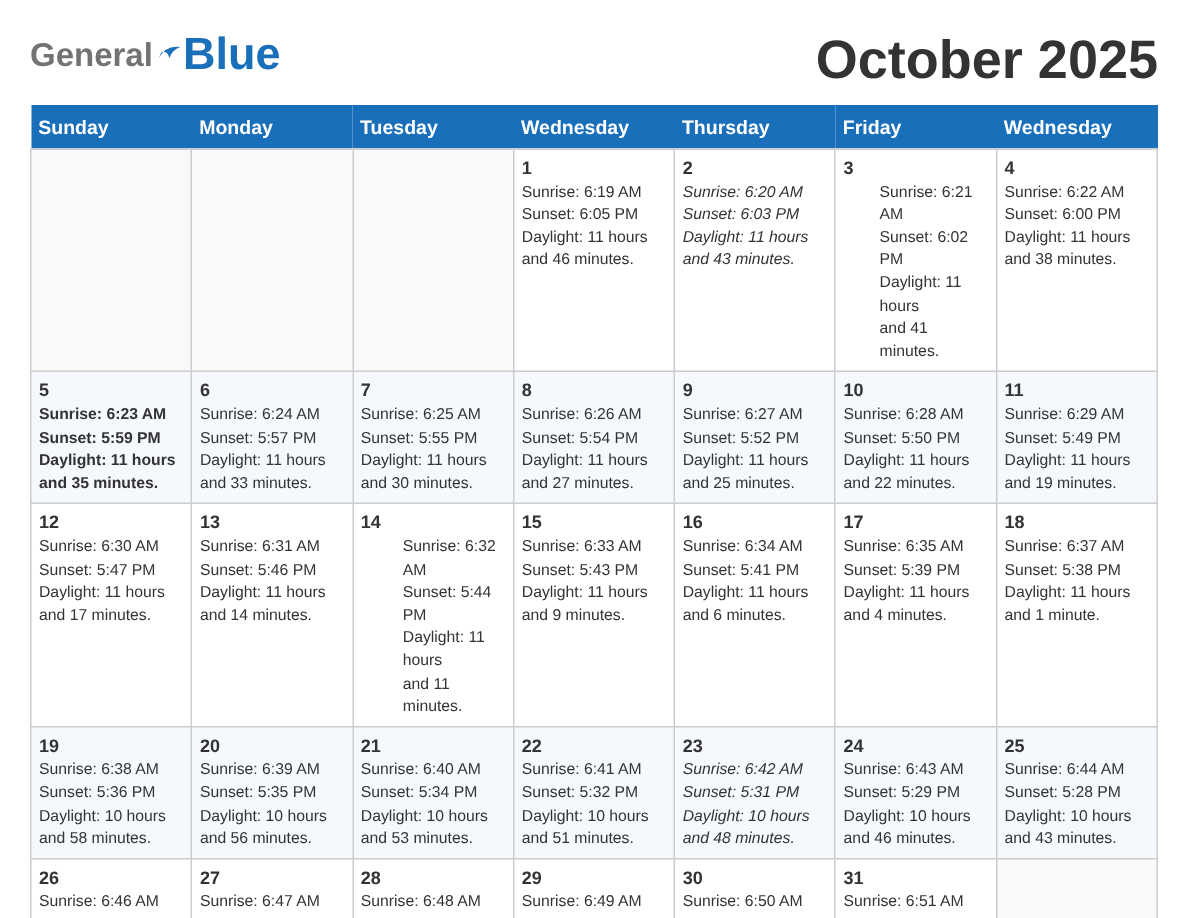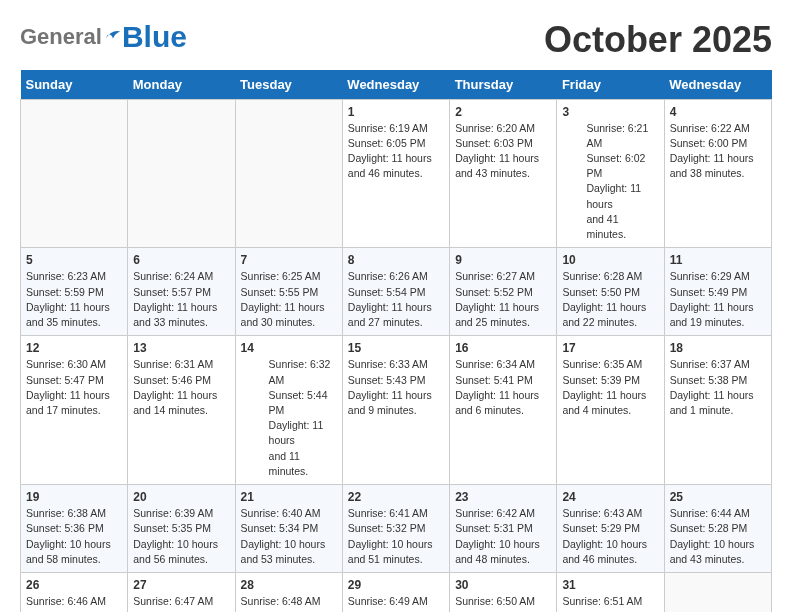--- a/index.html
+++ b/index.html
@@ -124,21 +124,21 @@
         <td class="empty"></td>
         <td>
           <div class="day-number">1</div>
           <div class="day-info" style="white-space: pre-line;">Sunrise: 6:19 AM
 Sunset: 6:05 PM
 Daylight: 11 hours
 and 46 minutes.</div>
         </td>
         <td>
           <div class="day-number">2</div>
-          <div class="day-info" style="white-space: pre-line;">Sunrise: 6:20 AM
+          <div class="day-info" style="white-space: pre-line; font-style: italic;">Sunrise: 6:20 AM
 Sunset: 6:03 PM
 Daylight: 11 hours
 and 43 minutes.</div>
         </td>
         <td>
           <div class="day-number">3</div>
           <div class="day-info" style="white-space: pre-line; margin-left: 24px;">Sunrise: 6:21 AM
 Sunset: 6:02 PM
 Daylight: 11 hours
 and 41 minutes.</div>
@@ -147,21 +147,21 @@
           <div class="day-number">4</div>
           <div class="day-info" style="white-space: pre-line;">Sunrise: 6:22 AM
 Sunset: 6:00 PM
 Daylight: 11 hours
 and 38 minutes.</div>
         </td>
       </tr>
       <tr>
         <td>
           <div class="day-number">5</div>
-          <div class="day-info" style="white-space: pre-line;">Sunrise: 6:23 AM
+          <div class="day-info" style="white-space: pre-line; font-weight: bold;">Sunrise: 6:23 AM
 Sunset: 5:59 PM
 Daylight: 11 hours
 and 35 minutes.</div>
         </td>
         <td>
           <div class="day-number">6</div>
           <div class="day-info" style="white-space: pre-line;">Sunrise: 6:24 AM
 Sunset: 5:57 PM
 Daylight: 11 hours
 and 33 minutes.</div>
@@ -277,21 +277,21 @@
         </td>
         <td>
           <div class="day-number">22</div>
           <div class="day-info" style="white-space: pre-line;">Sunrise: 6:41 AM
 Sunset: 5:32 PM
 Daylight: 10 hours
 and 51 minutes.</div>
         </td>
         <td>
           <div class="day-number">23</div>
-          <div class="day-info" style="white-space: pre-line;">Sunrise: 6:42 AM
+          <div class="day-info" style="white-space: pre-line; font-style: italic;">Sunrise: 6:42 AM
 Sunset: 5:31 PM
 Daylight: 10 hours
 and 48 minutes.</div>
         </td>
         <td>
           <div class="day-number">24</div>
           <div class="day-info" style="white-space: pre-line;">Sunrise: 6:43 AM
 Sunset: 5:29 PM
 Daylight: 10 hours
 and 46 minutes.</div>

